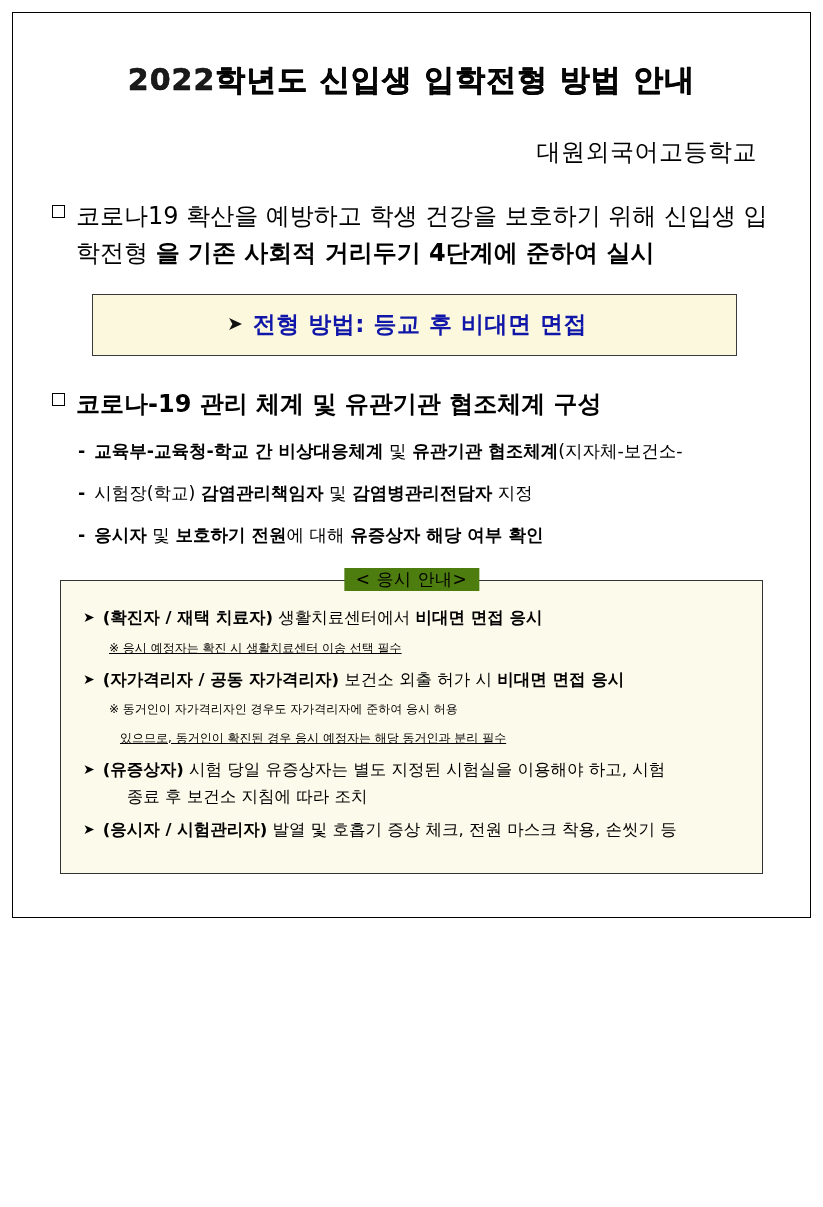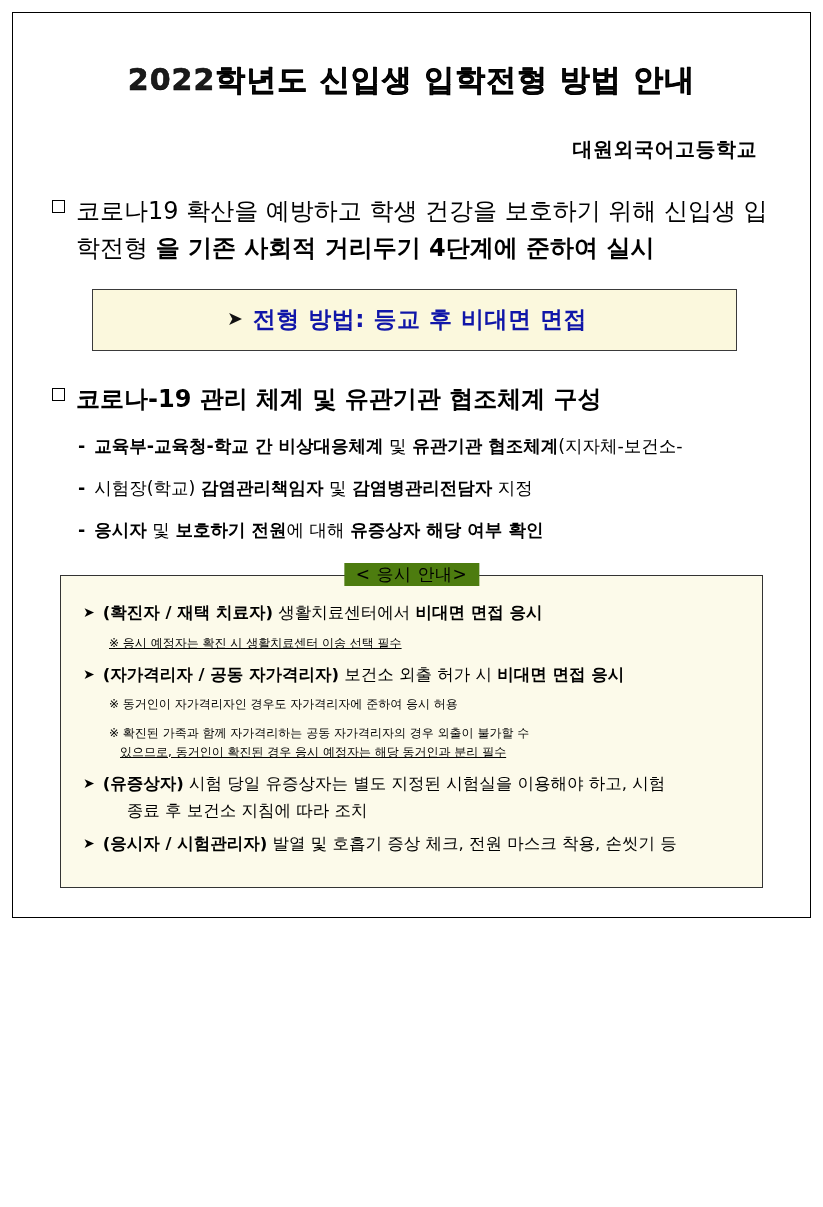--- a/index.html
+++ b/index.html
@@ -45,22 +45,22 @@
     font-size: 30px;
     font-weight: bold;
     letter-spacing: 1px;
     color: #1a1a1a;
     -webkit-text-stroke: 0.6px #000;
     margin: 8px 0 0 0;
     line-height: 1.2;
   }
   .school-name {
     text-align: right;
-    font-size: 20px;
-    font-weight: bold;
+    font-size: 24px;
+    font-weight: normal;
     margin: 38px 14px 0 0;
     letter-spacing: 0.5px;
   }
 
   
   .section {
     margin-top: 30px;
   }
   .bullet-sq {
     display: flex;
@@ -221,21 +221,21 @@
           <span class="n-arrow">➤</span>
           <span class="txt"><span class="b">(확진자 / 재택 치료자)</span><span> 생활치료센터에서 </span><span class="b">비대면 면접 응시</span></span>
         </div>
         <div class="n-sub"><span class="u">※ 응시 예정자는 확진 시 생활치료센터 이송 선택 필수</span></div>
 
         <div class="n-item">
           <span class="n-arrow">➤</span>
           <span class="txt"><span class="b">(자가격리자 / 공동 자가격리자)</span><span> 보건소 외출 허가 시 </span><span class="b">비대면 면접 응시</span></span>
         </div>
         <div class="n-sub"><span>※ 동거인이 자가격리자인 경우도 자가격리자에 준하여 응시 허용</span></div>
-        <div class="n-sub"><span>※ 확진된 가족과 함께 자가격리하는 공동 자가격리자의 경우 외출이 불가할 수</span><span class="ind2 u">있으므로, 동거인이 확진된 경우 응시 예정자는 해당 동거인과 분리 필수</span></div>
+        <div class="n-sub"><span class="ind2 u">있으므로, 동거인이 확진된 경우 응시 예정자는 해당 동거인과 분리 필수</span></div>
 
         <div class="n-item">
           <span class="n-arrow">➤</span>
           <span class="txt"><span class="b">(유증상자)</span><span> 시험 당일 유증상자는 별도 지정된 시험실을 이용해야 하고, 시험</span><span class="cont-ind" style="margin-left:24px">종료 후 보건소 지침에 따라 조치</span></span>
         </div>
 
         <div class="n-item">
           <span class="n-arrow">➤</span>
           <span class="txt"><span class="b">(응시자 / 시험관리자)</span><span> 발열 및 호흡기 증상 체크, 전원 마스크 착용, 손씻기 등</span></span>
         </div>

